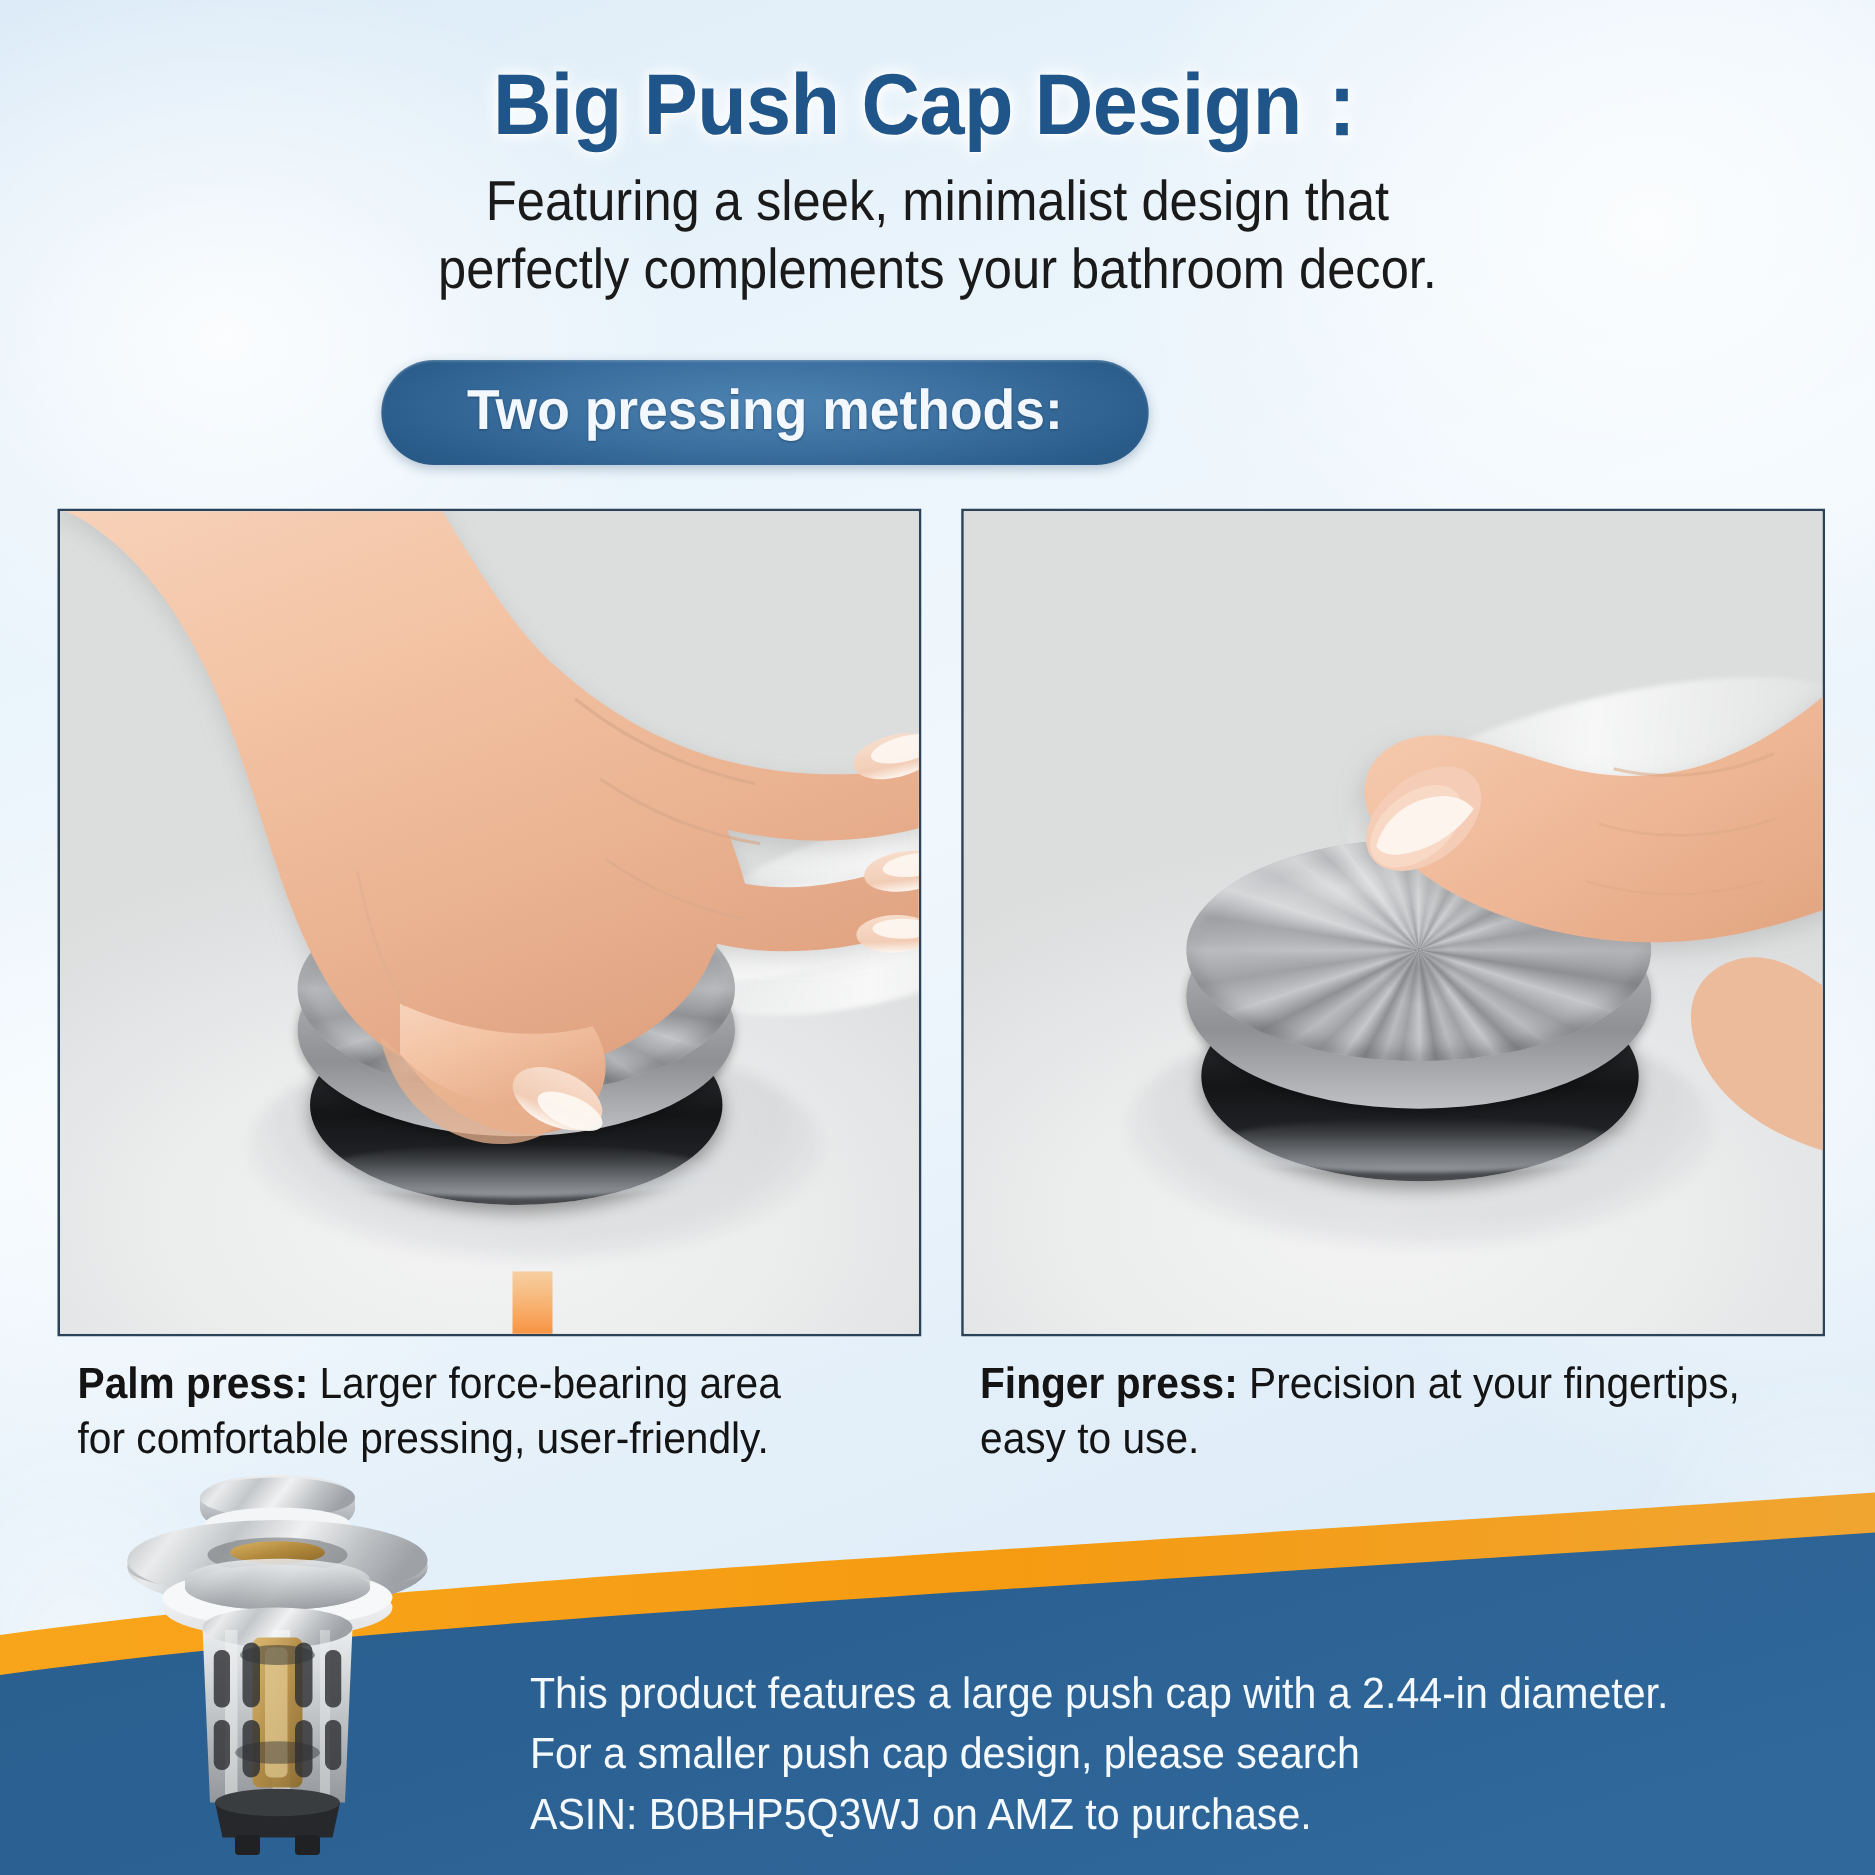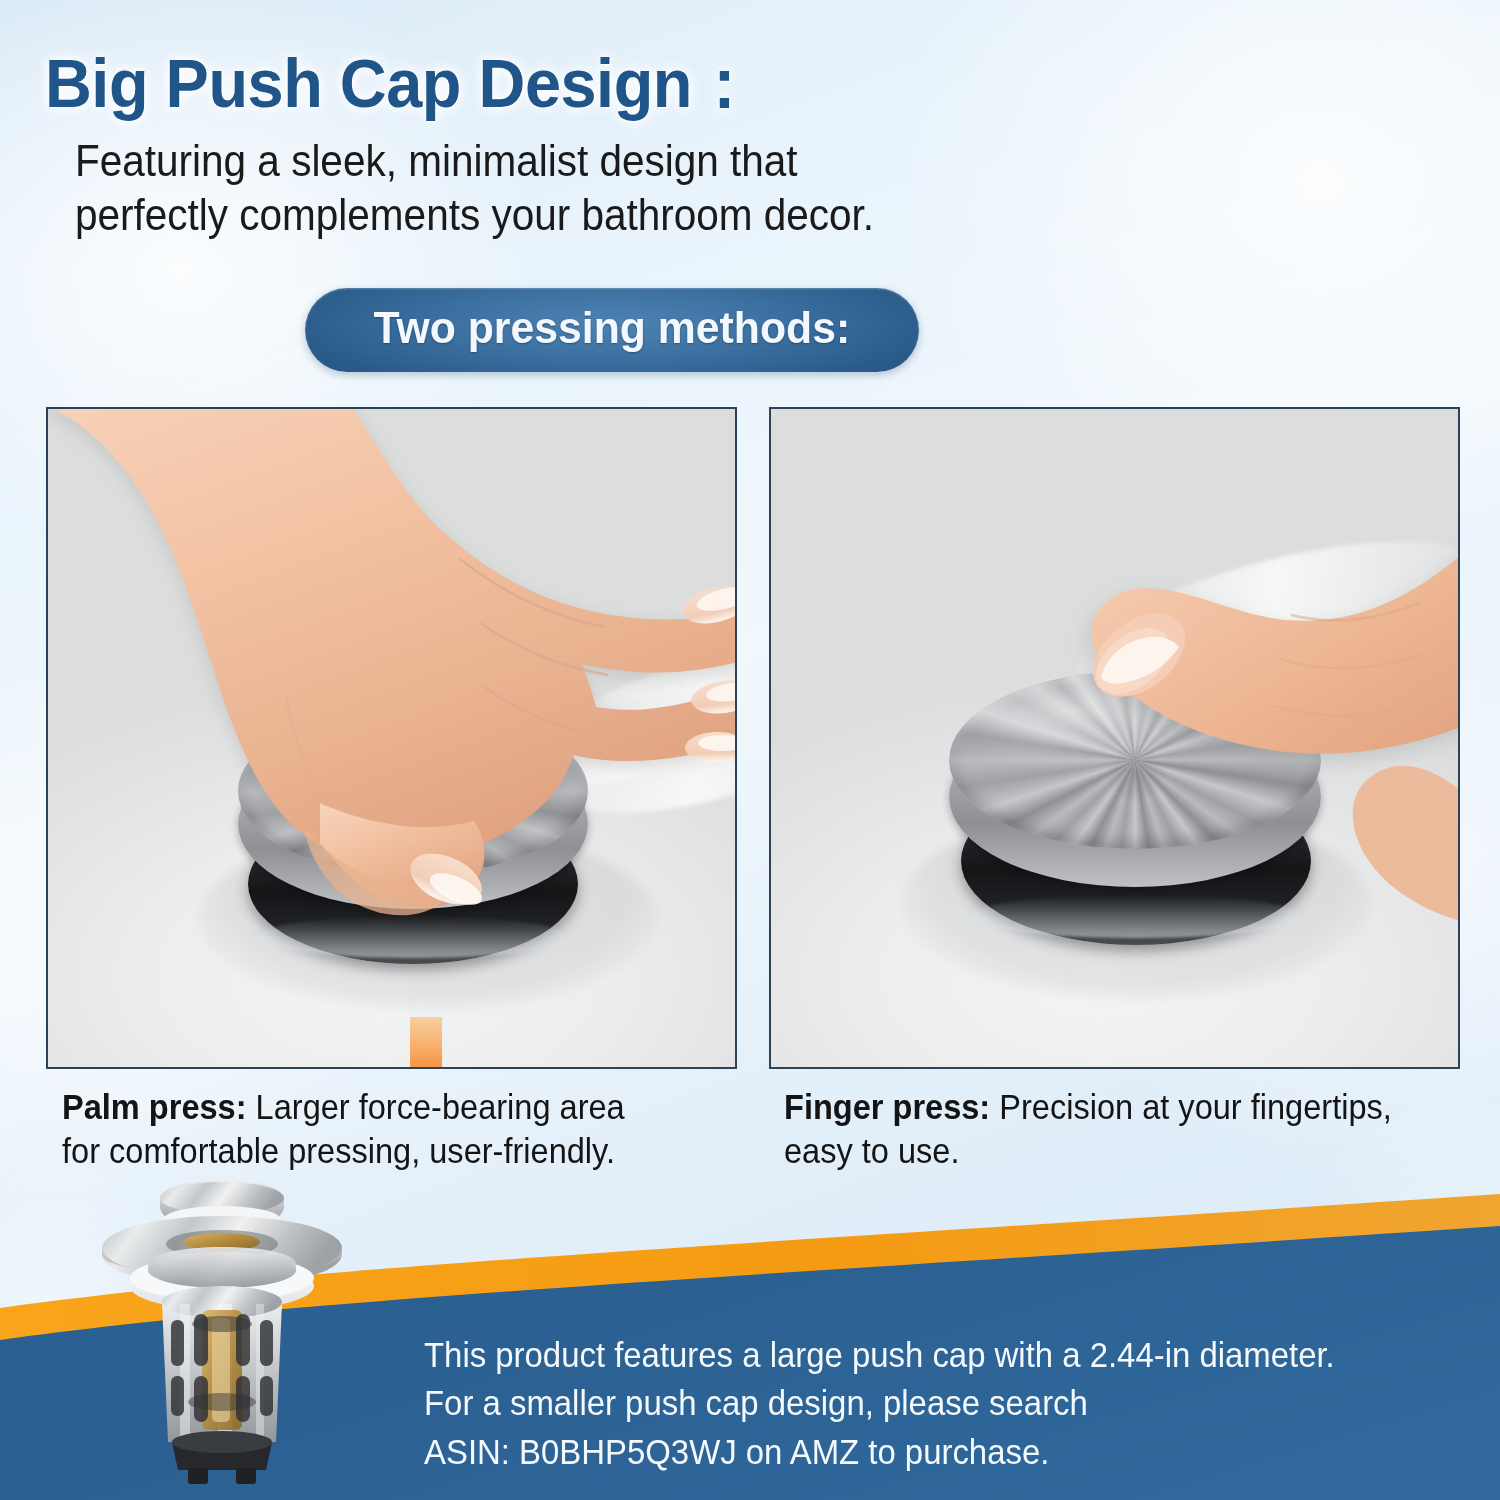--- a/index.html
+++ b/index.html
@@ -26,21 +26,21 @@
     position:absolute; inset:0;
     background:
       radial-gradient(ellipse 240px 180px at 22% 35%, rgba(255,255,255,.5), transparent 65%),
       radial-gradient(ellipse 300px 200px at 70% 46%, rgba(255,255,255,.4), transparent 65%),
       radial-gradient(ellipse 200px 260px at 4% 88%, rgba(255,255,255,.45), transparent 65%),
       radial-gradient(ellipse 260px 220px at 98% 82%, rgba(255,255,255,.4), transparent 65%);
     opacity:.9;
   }
 
   
-  #header{ position:absolute; top:0; left:0; width:1500px; }
+  #header{ position:absolute; top:0; left:0; width:1500px; text-align:center; }
   #main-title{
     font-size:69px; font-weight:bold; color:#205589;
     letter-spacing:-0.5px; line-height:1.05;
     padding-top:48px;
     text-shadow: 0 0 10px #fff, 0 0 16px #fff, 1px 1px 0 rgba(255,255,255,.9);
     transform:scaleX(.94); transform-origin:center;
     white-space:nowrap;
   }
   #subtitle{
     margin-top:14px; font-size:45px; color:#1a1a1a;

